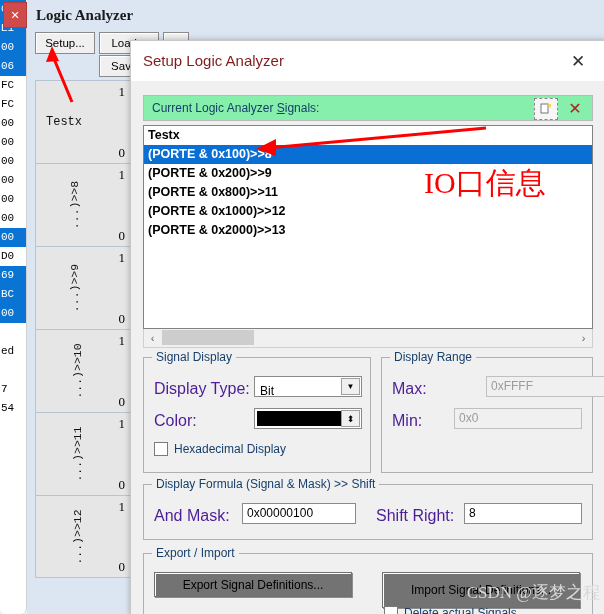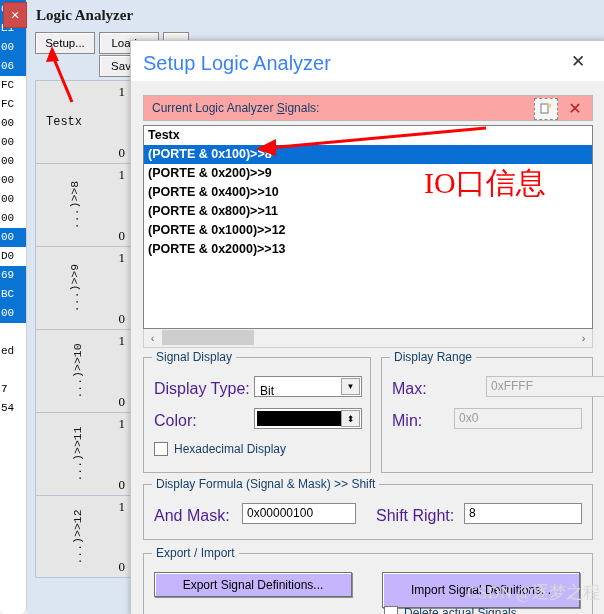--- a/index.html
+++ b/index.html
@@ -53,27 +53,27 @@
   #plot{position:absolute;left:105px;top:80px;width:28px;bottom:6px;
     background:linear-gradient(to right,#ffffff,#f3f3f3);border:1px solid #9aa7b4;box-sizing:border-box;}
 
   
   .anno{position:absolute;z-index:60;pointer-events:none;}
 
   
   #dlg{position:absolute;left:130px;top:40px;width:474px;height:574px;background:#f0f0f0;
     border:1px solid #c8c8c8;box-shadow:0 0 6px rgba(0,0,0,.28);z-index:50;}
   #dlg-titlebar{height:40px;background:#ffffff;position:relative;}
-  #dlg-title{position:absolute;left:12px;top:11px;font-size:20px;color:#3b82f6;}
+  #dlg-title{position:absolute;left:12px;top:11px;font-size:15px;color:#7f1d1d;}
   #dlg-close{position:absolute;right:8px;top:8px;width:38px;height:24px;
     display:flex;align-items:center;justify-content:center;color:#333;font-size:17px;background:transparent;}
   #dlg-body{position:absolute;left:0;right:0;top:40px;bottom:0;background:#f0f0f0;}
 
   
-  #sig-head{position:absolute;left:12px;top:14px;right:12px;height:26px;background:#fca5a5;
+  #sig-head{position:absolute;left:12px;top:14px;right:12px;height:26px;background:#86efac;
     border:1px solid #b9b9b9;box-sizing:border-box;}
   #sig-head .lbl{position:absolute;left:8px;top:5px;font-size:12px;color:#16406b;}
   #sig-head .u{text-decoration:underline;}
   #sig-head .ic{position:absolute;top:2px;width:22px;height:20px;display:flex;align-items:center;justify-content:center;}
   #ic-new{right:34px;border:1px dashed #8a8a8a;background:#f6f6f6;}
   #ic-del{right:6px;color:#b02020;font-size:16px;font-weight:bold;}
 
   
   #sig-list{position:absolute;left:12px;top:44px;right:12px;height:204px;background:#fff;
     border:1px solid #828282;box-sizing:border-box;overflow:hidden;}
@@ -101,21 +101,21 @@
   .combo .btn{position:absolute;right:1px;top:1px;bottom:1px;width:17px;background:#f0f0f0;
     border:1px solid #a0a0a0;display:flex;align-items:center;justify-content:center;font-size:8px;color:#000;}
   .swatch{position:absolute;background:#fff;border:1px solid #8a8a8a;box-sizing:border-box;}
   .swatch .fill{position:absolute;left:2px;top:2px;bottom:2px;right:20px;background:#000;}
   .swatch .btn{position:absolute;right:1px;top:1px;bottom:1px;width:17px;background:#f0f0f0;
     border:1px solid #a0a0a0;display:flex;align-items:center;justify-content:center;font-size:9px;}
 
   .chk{position:absolute;display:flex;align-items:center;gap:6px;font-size:12px;color:#16406b;}
   .chk .box{width:12px;height:12px;background:#fff;border:1px solid #7a7a7a;display:inline-block;}
 
-  .pbtn{position:absolute;background:#c4b5fd;border:1px solid #707070;box-sizing:border-box;
+  .pbtn{position:absolute;background:#737373;border:1px solid #707070;box-sizing:border-box;
     display:flex;align-items:center;justify-content:center;font-size:12px;color:#000;
     box-shadow:inset 1px 1px 0 #ffffff, 1px 1px 0 #8d8d8d;}
 
   
   #wm{position:absolute;right:4px;bottom:10px;font-size:17px;color:#d9d9d9;z-index:70;
     font-family:"Liberation Serif",serif;white-space:nowrap;}
 </style>
 </head>
 <body>
 
@@ -221,21 +221,20 @@
             <path d="M7 1 L11 1 L11 5 Z" fill="#f2d34a"></path>
           </svg>
       </div>
       <div class="ic" id="ic-del">✕</div>
     </div>
 
     <div id="sig-list">
         <div class="row">Testx</div>
         <div class="row sel">(PORTE &amp; 0x100)&gt;&gt;8</div>
         <div class="row">(PORTE &amp; 0x200)&gt;&gt;9</div>
-        <div class="row">(PORTE &amp; 0x400)&gt;&gt;10</div>
         <div class="row">(PORTE &amp; 0x800)&gt;&gt;11</div>
         <div class="row">(PORTE &amp; 0x1000)&gt;&gt;12</div>
         <div class="row">(PORTE &amp; 0x2000)&gt;&gt;13</div>
       </div>
     <div id="sig-hscroll">
       <div class="arrowL">‹</div>
       <div class="thumb"></div>
       <div class="arrowR">›</div>
     </div>
 

